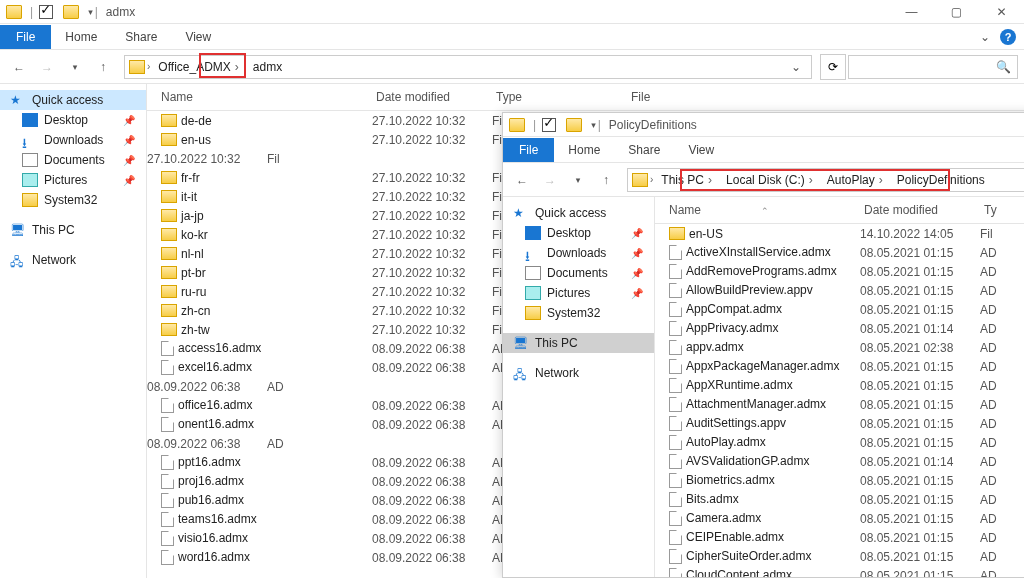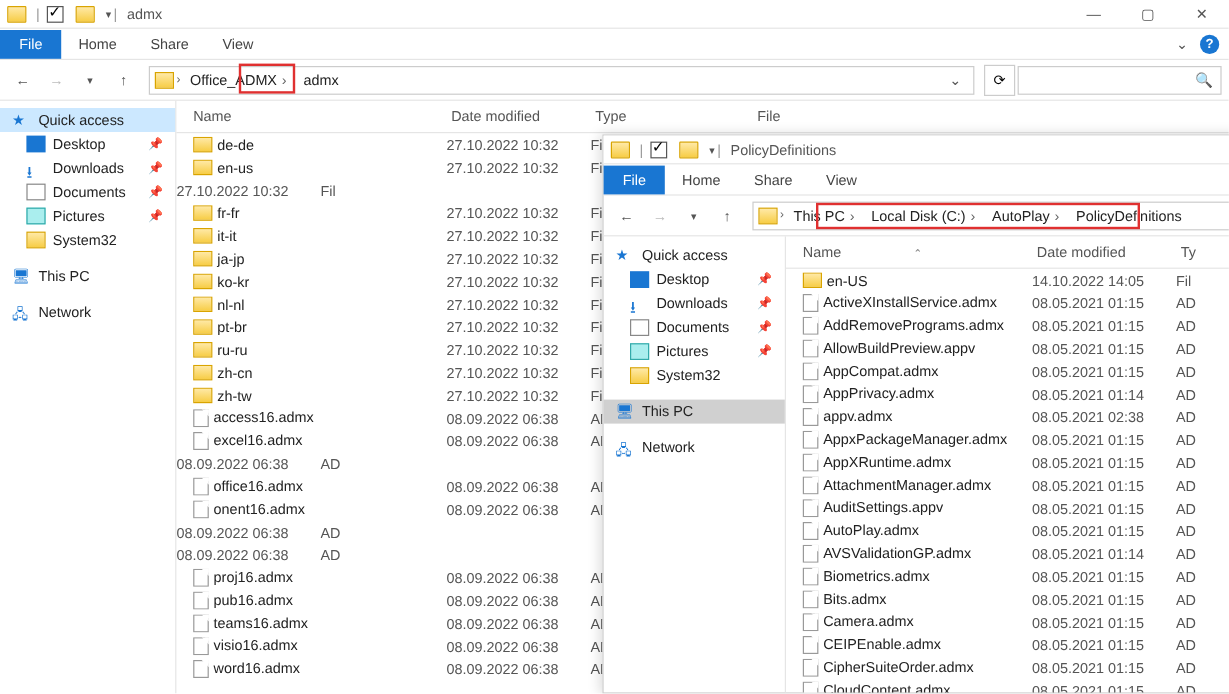--- a/index.html
+++ b/index.html
@@ -303,20 +303,24 @@
               <span>onent16.admx</span>
             </div>
             <div class="cell c-date" style="width:120px">08.09.2022 06:38</div>
             <div class="cell c-type" style="width:135px">AD</div>
           </div>
           <div class="row">
             <div class="cell c-date" style="width:120px">08.09.2022 06:38</div>
             <div class="cell c-type" style="width:135px">AD</div>
           </div>
           <div class="row">
+            <div class="cell c-name" style="width:225px">
+              <span class="file-ic"></span>
+              <span>ppt16.admx</span>
+            </div>
             <div class="cell c-date" style="width:120px">08.09.2022 06:38</div>
             <div class="cell c-type" style="width:135px">AD</div>
           </div>
           <div class="row">
             <div class="cell c-name" style="width:225px">
               <span class="file-ic"></span>
               <span>proj16.admx</span>
             </div>
             <div class="cell c-date" style="width:120px">08.09.2022 06:38</div>
             <div class="cell c-type" style="width:135px">AD</div>

